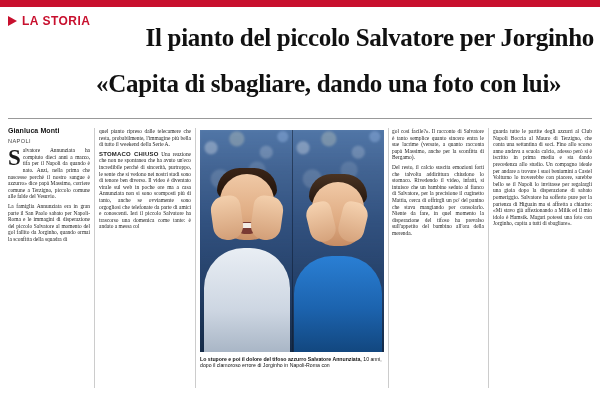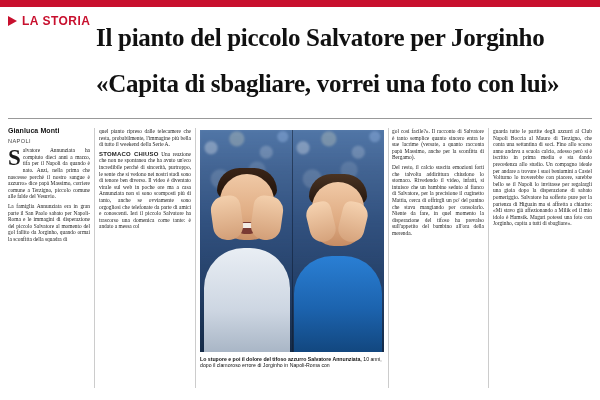--- a/index.html
+++ b/index.html
@@ -20,20 +20,21 @@
   .kicker .kicker-text{
     color:#c8102e;font-family:"Liberation Sans",sans-serif;font-weight:bold;
     font-size:12px;letter-spacing:.5px;
   }
 
   
   .headline{
     position:absolute;left:96px;top:24px;width:498px;
     font-size:25px;line-height:28px;font-weight:bold;letter-spacing:-0.3px;
     color:#111;
+    text-align:right;
   }
   .subheadline{
     position:absolute;left:96px;top:70px;width:498px;
     font-size:25px;line-height:28px;font-weight:bold;letter-spacing:-0.3px;
     color:#111;
   }
 
   .hr-thin{position:absolute;left:8px;top:118px;width:584px;height:1px;background:#999;}
 
   
@@ -129,21 +130,21 @@
 <div class="page">
 
   <div class="top-rule"></div>
 
   <div class="kicker">
     <span class="tri"></span>
     <span class="kicker-text">LA STORIA</span>
   </div>
 
   <div class="headline">Il pianto del piccolo Salvatore per Jorginho</div>
-  <div class="subheadline">«Capita di sbagliare, vorrei una foto con lui»</div>
+  <div class="subheadline">«Capita di sbagliare, dando una foto con lui»</div>
 
   <div class="hr-thin"></div>
 
   <div class="vsep" style="left:94px;"></div>
   <div class="vsep" style="left:195px;"></div>
   <div class="vsep" style="left:388px;"></div>
   <div class="vsep" style="left:488px;"></div>
 
   <div class="col col1">
     <p class="byline-name">Gianluca Monti</p>

